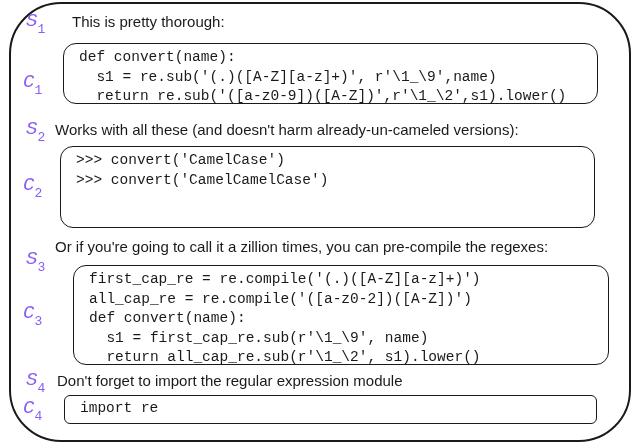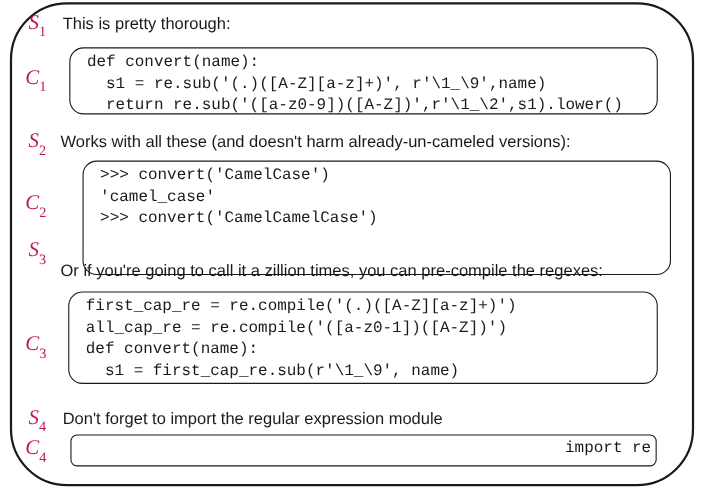--- a/index.html
+++ b/index.html
@@ -19,25 +19,25 @@
     top: 2px;
     width: 622px;
     height: 440px;
     box-sizing: border-box;
     border: 2px solid #1a1a1a;
     border-radius: 52px;
     background: #ffffff;
   }
   .seg-label {
     position: absolute;
-    font-family: Liberation Serif, serif;
+    font-family: Liberation Mono, monospace;
     font-style: italic;
     font-size: 19px;
     line-height: 20px;
-    color: #be185d;
+    color: #8b5cf6;
     white-space: nowrap;
   }
   .seg-label sub {
     font-style: normal;
     font-size: 13px;
     line-height: 0;
     position: relative;
     top: 2px;
     left: 0px;
   }
@@ -53,64 +53,63 @@
     position: absolute;
     box-sizing: border-box;
     border: 1.5px solid #1a1a1a;
     border-radius: 13px;
     background: #ffffff;
     padding: 4px 4px 0 15px;
   }
   .codebox.small-radius {
     border-radius: 6px;
     padding-top: 3px;
-    text-align: right;
   }
   .code-line {
     font-family: "Liberation Mono", "DejaVu Sans Mono", monospace;
     font-size: 14.5px;
     line-height: 19.5px;
     white-space: pre;
     color: #1a1a1a;
   }
 </style>
 </head>
 <body>
 
 <div class="frame"></div>
 
 <div class="seg-label" style="left:26px; top:11px;"><span>S</span><sub>1</sub></div>
-<div class="sentence" style="left:57px; top:12px;text-align:right;">This is pretty thorough:</div>
+<div class="sentence" style="left:72px; top:12px;text-align:right;">This is pretty thorough:</div>
 
-<div class="seg-label" style="left:23px; top:61px;"><span>C</span><sub>1</sub></div>
+<div class="seg-label" style="left:23px; top:72px;"><span>C</span><sub>1</sub></div>
 <div class="codebox" style="left:63px; top:43px; width:535px; height:61px;">
   <div class="code-line">def convert(name):</div>
   <div class="code-line">  s1 = re.sub('(.)([A-Z][a-z]+)', r'\1_\9',name)</div>
   <div class="code-line">  return re.sub('([a-z0-9])([A-Z])',r'\1_\2',s1).lower()</div>
 </div>
 
 <div class="seg-label" style="left:26px; top:119px;"><span>S</span><sub>2</sub></div>
 <div class="sentence" style="left:55px; top:120px;">Works with all these (and doesn't harm already-un-cameled versions):</div>
 
 <div class="seg-label" style="left:23px; top:175px;"><span>C</span><sub>2</sub></div>
-<div class="codebox" style="left:75px; top:146px; width:535px; height:104px;">
+<div class="codebox" style="left:60px; top:146px; width:535px; height:82px;">
   <div class="code-line">&gt;&gt;&gt; convert('CamelCase')</div>
-  <div class="code-line">'camel_case'</div>
   <div class="code-line">&gt;&gt;&gt; convert('CamelCamelCase')</div>
 </div>
 
-<div class="seg-label" style="left:26px; top:218px;"><span>S</span><sub>3</sub></div>
+<div class="seg-label" style="left:26px; top:249px;"><span>S</span><sub>3</sub></div>
 <div class="sentence" style="left:55px; top:237px;">Or if you're going to call it a zillion times, you can pre-compile the regexes:</div>
 
 <div class="seg-label" style="left:23px; top:303px;"><span>C</span><sub>3</sub></div>
-<div class="codebox" style="left:62px; top:265px; width:536px; height:84px;">
+<div class="codebox" style="left:73px; top:265px; width:536px; height:100px;">
   <div class="code-line">first_cap_re = re.compile('(.)([A-Z][a-z]+)')</div>
-  <div class="code-line">all_cap_re = re.compile('([a-z0-1])([A-Z])')</div>
+  <div class="code-line">all_cap_re = re.compile('([a-z0-2])([A-Z])')</div>
   <div class="code-line">def convert(name):</div>
   <div class="code-line">  s1 = first_cap_re.sub(r'\1_\9', name)</div>
+  <div class="code-line">  return all_cap_re.sub(r'\1_\2', s1).lower()</div>
 </div>
 
 <div class="seg-label" style="left:26px; top:370px;"><span>S</span><sub>4</sub></div>
 <div class="sentence" style="left:57px; top:371px;">Don't forget to import the regular expression module</div>
 
 <div class="seg-label" style="left:23px; top:398px;"><span>C</span><sub>4</sub></div>
 <div class="codebox small-radius" style="left:64px; top:395px; width:533px; height:29px;">
   <div class="code-line">import re</div>
 </div>
 

